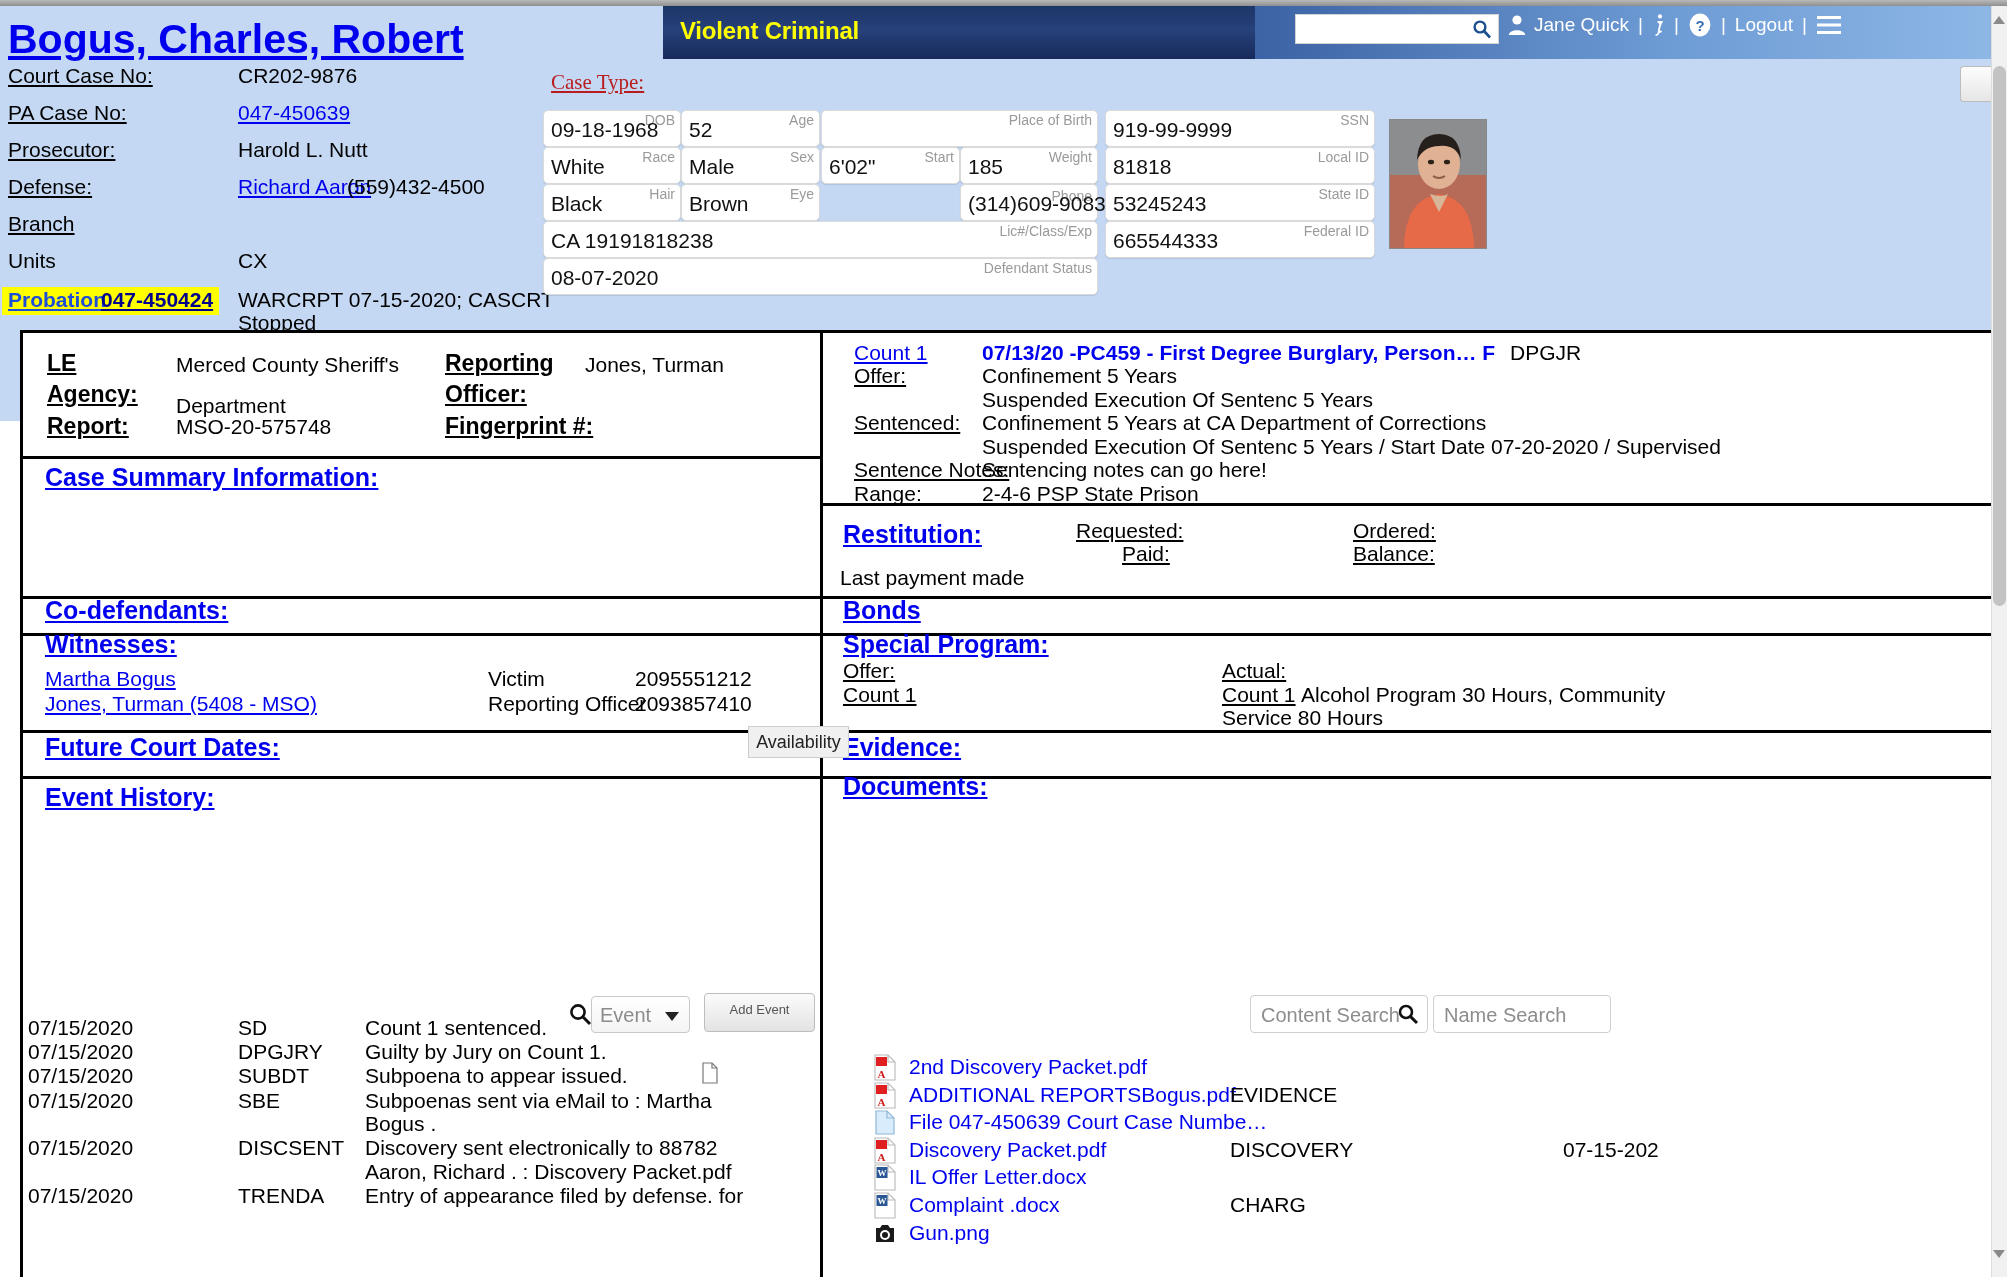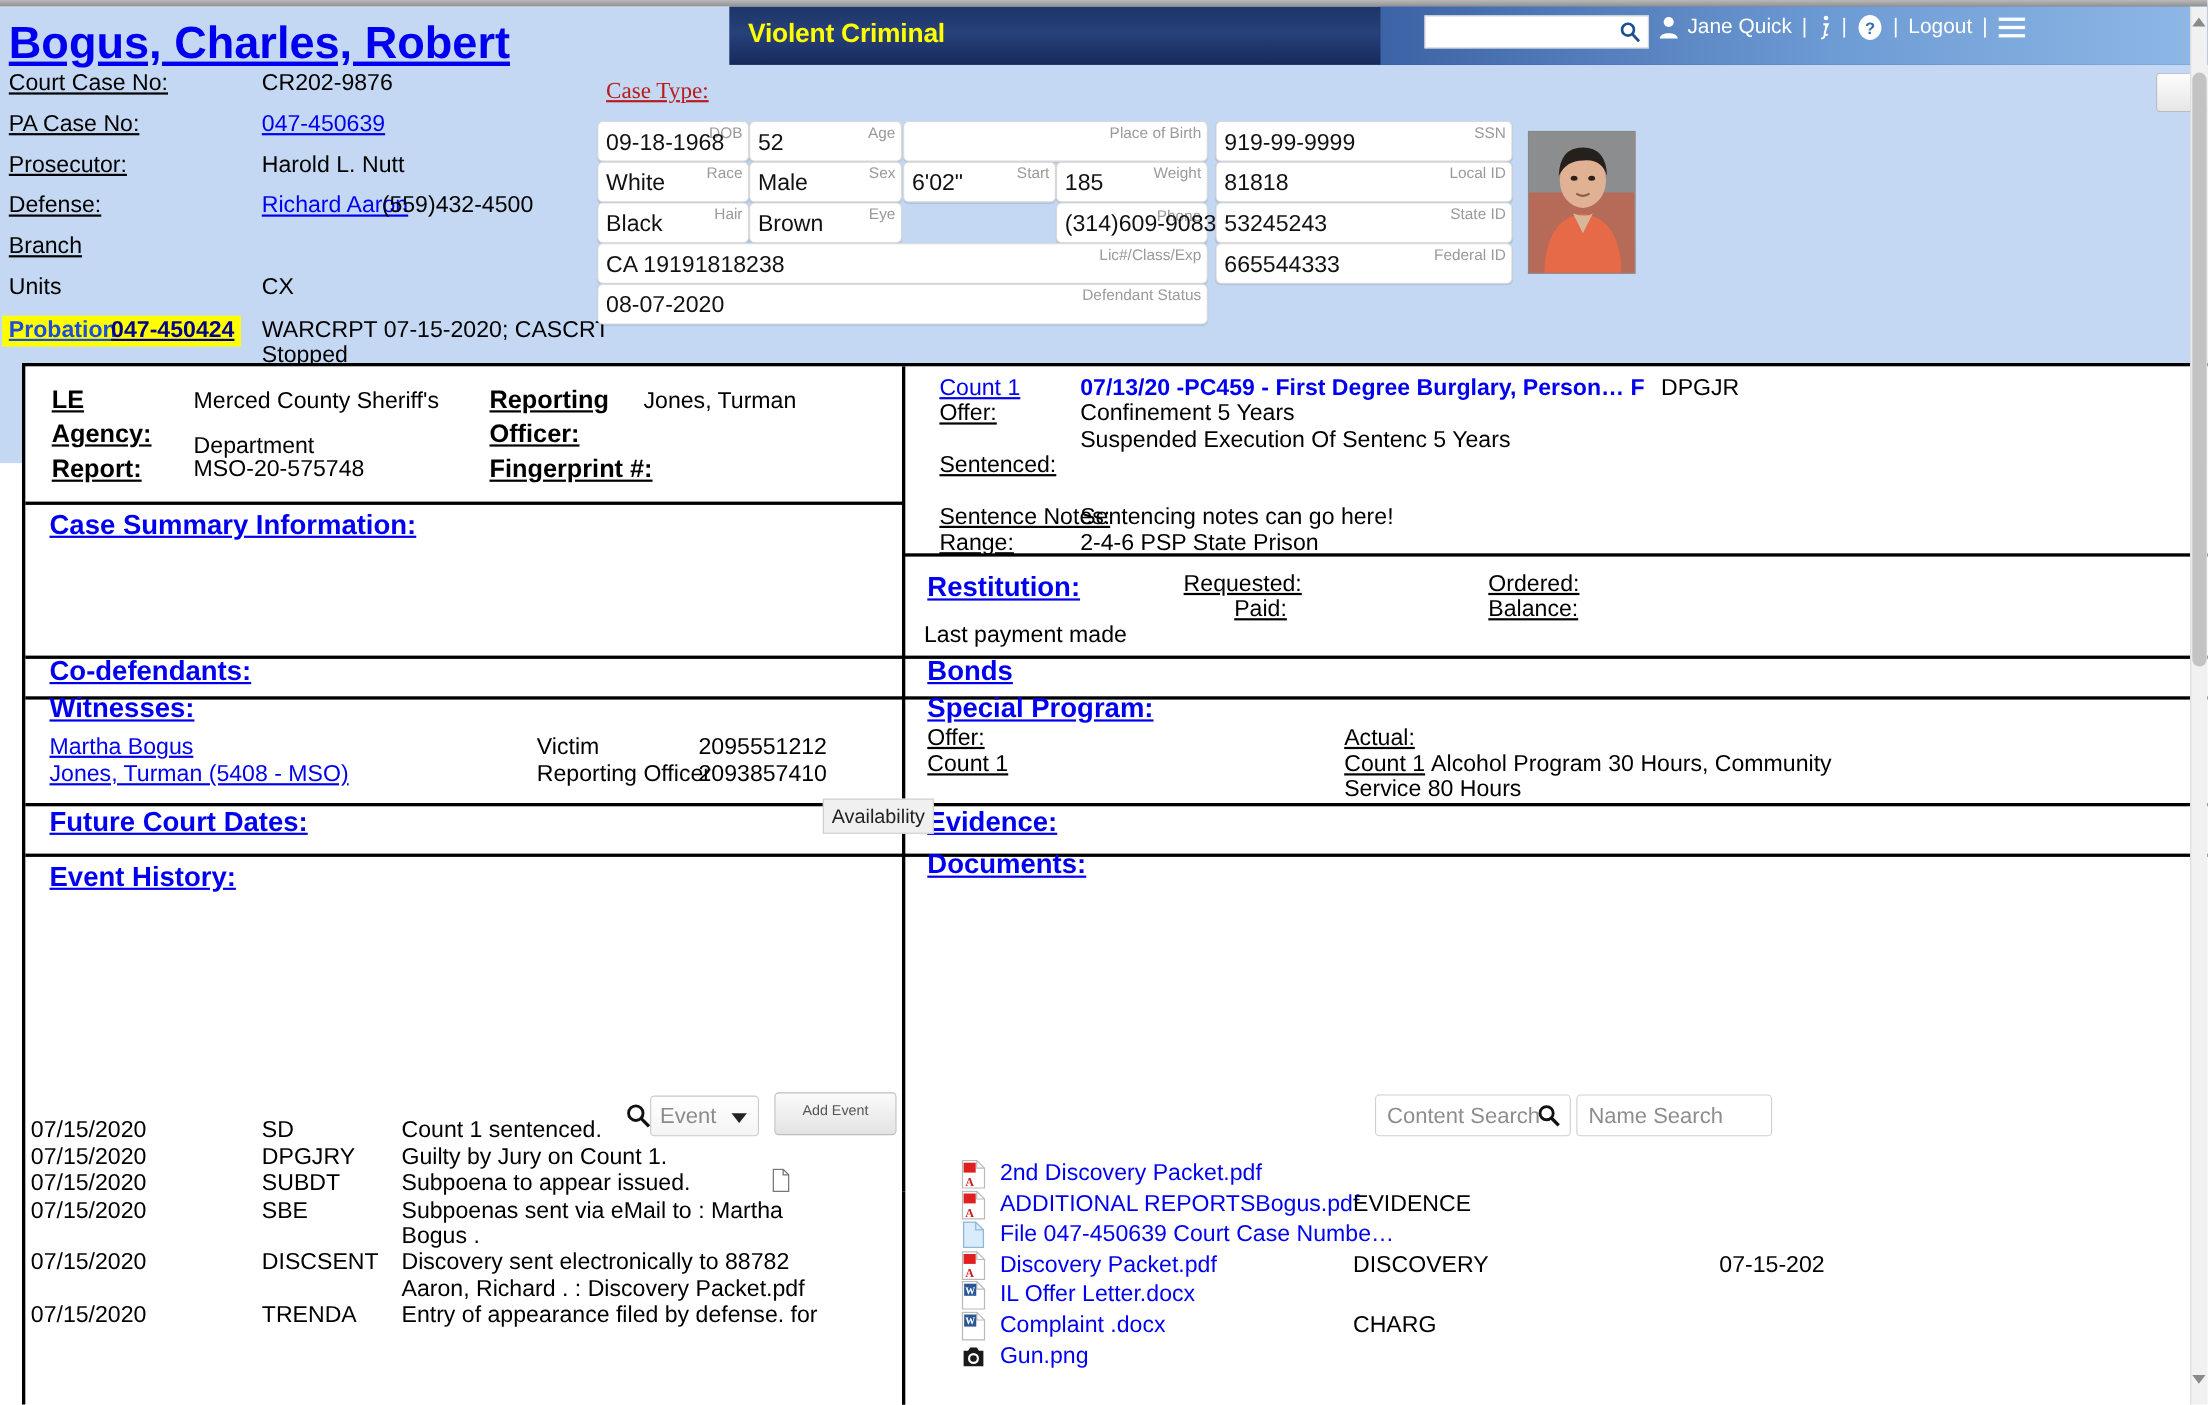--- a/index.html
+++ b/index.html
@@ -461,20 +461,22 @@
 
     <div class="ul-lbl" style="left:831px; top:8px; color:#0000ee;">Count 1</div>
     <div class="txt-blue-b" style="left:959px; top:8px;">07/13/20 -PC459 - First Degree Burglary, Person…  F</div>
     <div class="txt" style="left:1487px; top:8px;">DPGJR</div>
 
     <div class="ul-lbl" style="left:831px; top:31px;">Offer:</div>
     <div class="txt" style="left:959px; top:31px;">Confinement 5 Years</div>
     <div class="txt" style="left:959px; top:55px;">Suspended Execution Of Sentenc 5 Years</div>
 
     <div class="ul-lbl" style="left:831px; top:78px;">Sentenced:</div>
+    <div class="txt" style="left:959px; top:78px;">Confinement 5 Years at CA Department of Corrections</div>
+    <div class="txt" style="left:959px; top:102px;">Suspended Execution Of Sentenc 5 Years / Start Date 07-20-2020 / Supervised</div>
 
     <div class="ul-lbl" style="left:831px; top:125px;">Sentence Notes:</div>
     <div class="txt" style="left:959px; top:125px;">Sentencing notes can go here!</div>
 
     <div class="ul-lbl" style="left:831px; top:149px;">Range:</div>
     <div class="txt" style="left:959px; top:149px;">2-4-6 PSP State Prison</div>
 
     <div class="sect-h" style="left:820px; top:187px;">Restitution:</div>
     <div class="ul-lbl" style="left:1053px; top:186px;">Requested:</div>
     <div class="ul-lbl" style="left:1330px; top:186px;">Ordered:</div>

